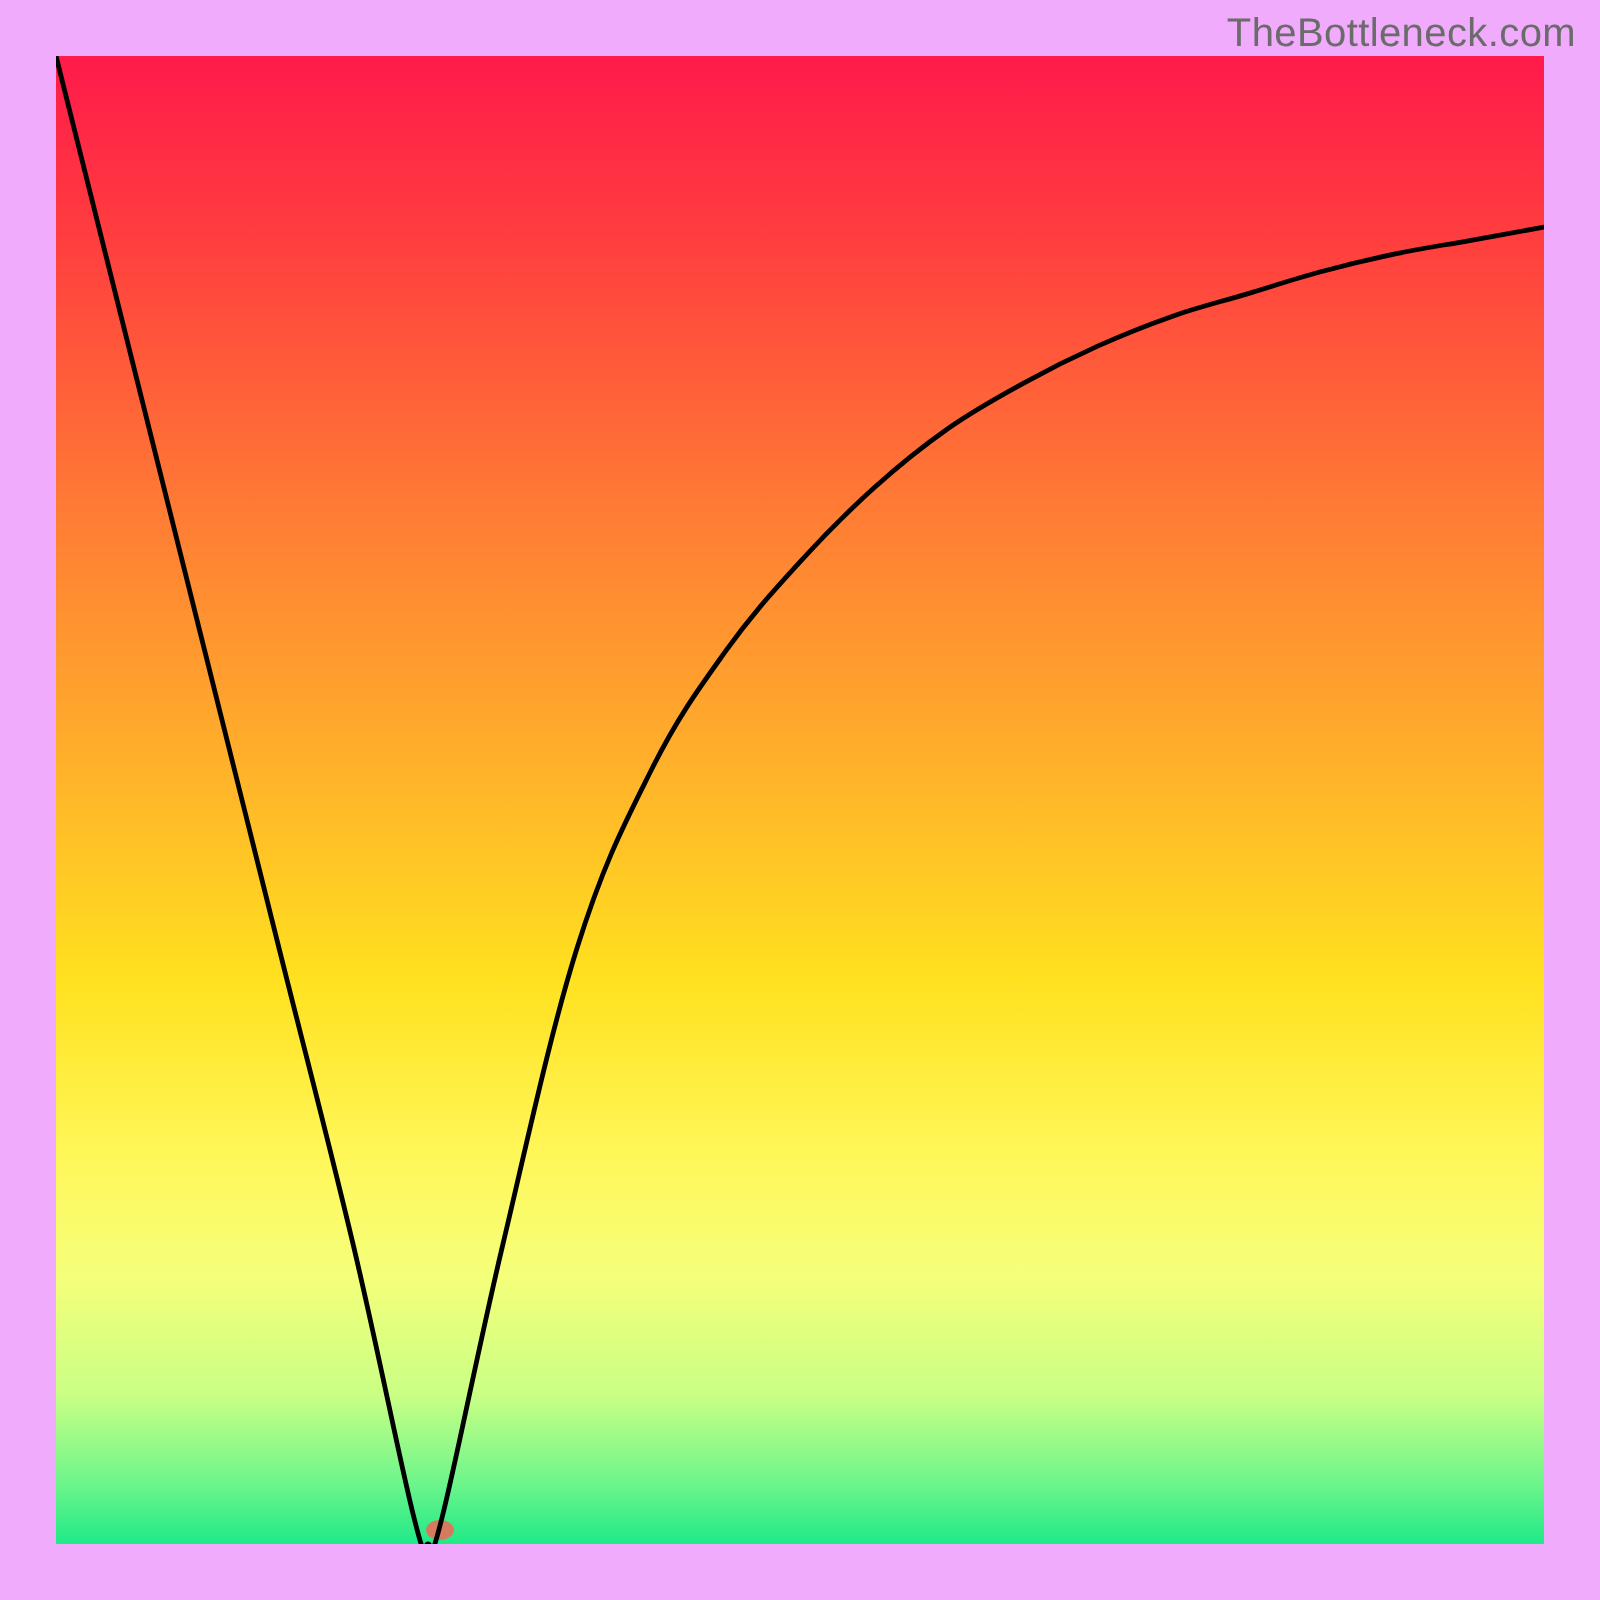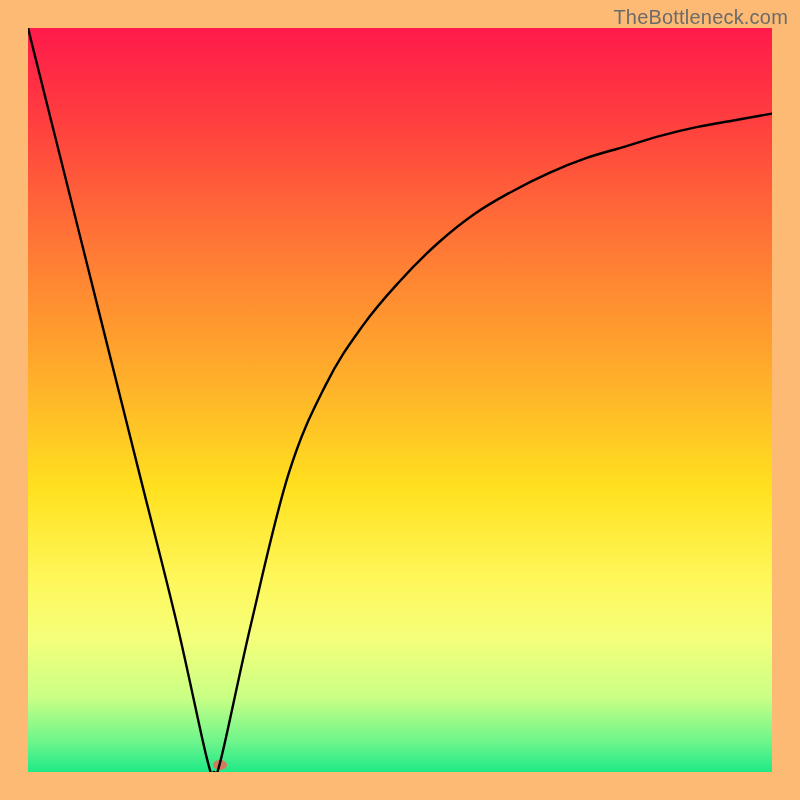--- a/index.html
+++ b/index.html
@@ -7,21 +7,21 @@
     padding: 0;
     width: 800px;
     height: 800px;
     overflow: hidden;
     font-family: Arial, Helvetica, sans-serif;
     background: #000;
   }
   .outer {
     width: 800px;
     height: 800px;
-    background: #fdba74;
+    background: #f0abfc;
     position: relative;
   }
   .plot {
     position: absolute;
     left: 28px;
     top: 28px;
     width: 744px;
     height: 744px;
     overflow: hidden;
   }

